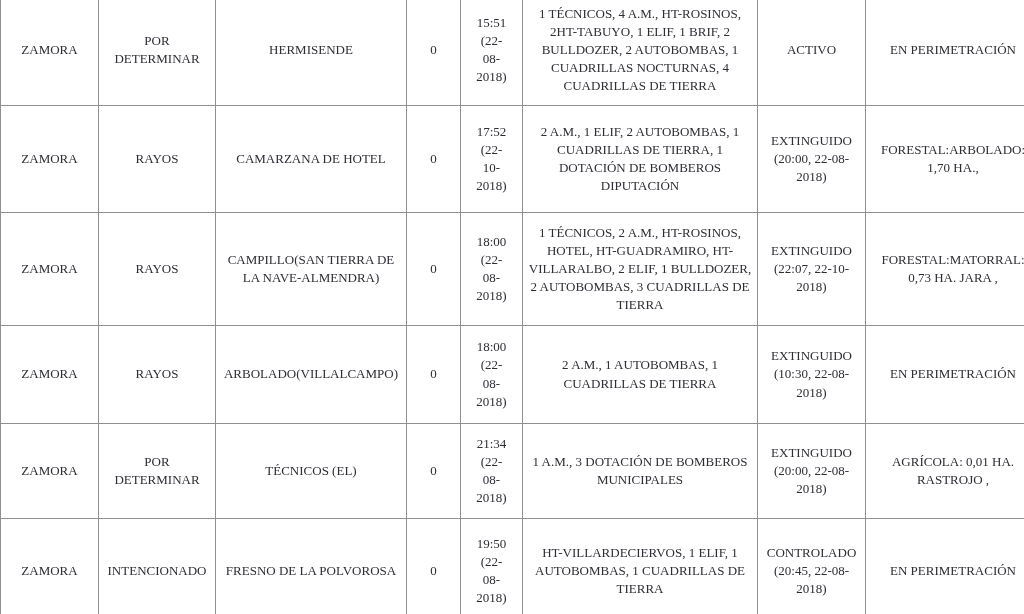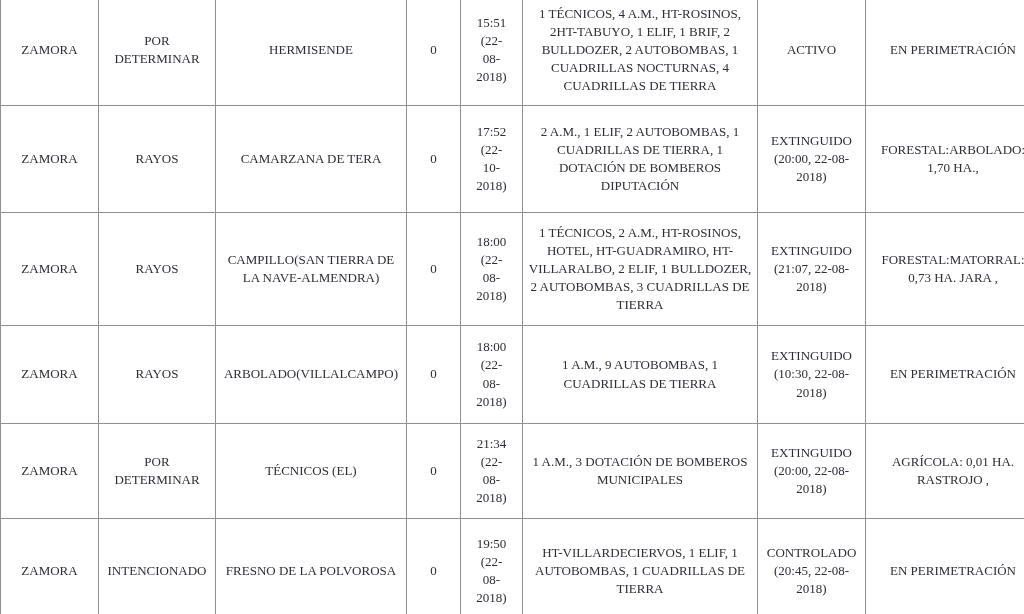--- a/index.html
+++ b/index.html
@@ -87,44 +87,44 @@
           <td>HERMISENDE</td>
           <td>0</td>
           <td>15:51 (22-08-2018)</td>
           <td>1 TÉCNICOS, 4 A.M., HT-ROSINOS, 2HT-TABUYO, 1 ELIF, 1 BRIF, 2 BULLDOZER, 2 AUTOBOMBAS, 1 CUADRILLAS NOCTURNAS, 4 CUADRILLAS DE TIERRA</td>
           <td>ACTIVO</td>
           <td>EN PERIMETRACIÓN</td>
         </tr>
         <tr>
           <td>ZAMORA</td>
           <td>RAYOS</td>
-          <td>CAMARZANA DE TERA</td>
+          <td>CAMARZANA DE HOTEL</td>
           <td>0</td>
           <td>17:52 (22-10-2018)</td>
           <td>2 A.M., 1 ELIF, 2 AUTOBOMBAS, 1 CUADRILLAS DE TIERRA, 1 DOTACIÓN DE BOMBEROS DIPUTACIÓN</td>
           <td>EXTINGUIDO (20:00, 22-08-2018)</td>
           <td>FORESTAL:ARBOLADO: 1,70 HA.,</td>
         </tr>
         <tr>
           <td>ZAMORA</td>
           <td>RAYOS</td>
           <td>CAMPILLO(SAN TIERRA DE LA NAVE-ALMENDRA)</td>
           <td>0</td>
           <td>18:00 (22-08-2018)</td>
           <td>1 TÉCNICOS, 2 A.M., HT-ROSINOS, HOTEL, HT-GUADRAMIRO, HT-VILLARALBO, 2 ELIF, 1 BULLDOZER, 2 AUTOBOMBAS, 3 CUADRILLAS DE TIERRA</td>
-          <td>EXTINGUIDO (21:07, 22-08-2018)</td>
+          <td>EXTINGUIDO (22:07, 22-10-2018)</td>
           <td>FORESTAL:MATORRAL: 0,73 HA. JARA ,</td>
         </tr>
         <tr>
           <td>ZAMORA</td>
           <td>RAYOS</td>
           <td>ARBOLADO(VILLALCAMPO)</td>
           <td>0</td>
           <td>18:00 (22-08-2018)</td>
-          <td>1 A.M., 9 AUTOBOMBAS, 1 CUADRILLAS DE TIERRA</td>
+          <td>2 A.M., 1 AUTOBOMBAS, 1 CUADRILLAS DE TIERRA</td>
           <td>EXTINGUIDO (10:30, 22-08-2018)</td>
           <td>EN PERIMETRACIÓN</td>
         </tr>
         <tr>
           <td>ZAMORA</td>
           <td>POR DETERMINAR</td>
           <td>TÉCNICOS (EL)</td>
           <td>0</td>
           <td>21:34 (22-08-2018)</td>
           <td>1 A.M., 3 DOTACIÓN DE BOMBEROS MUNICIPALES</td>

